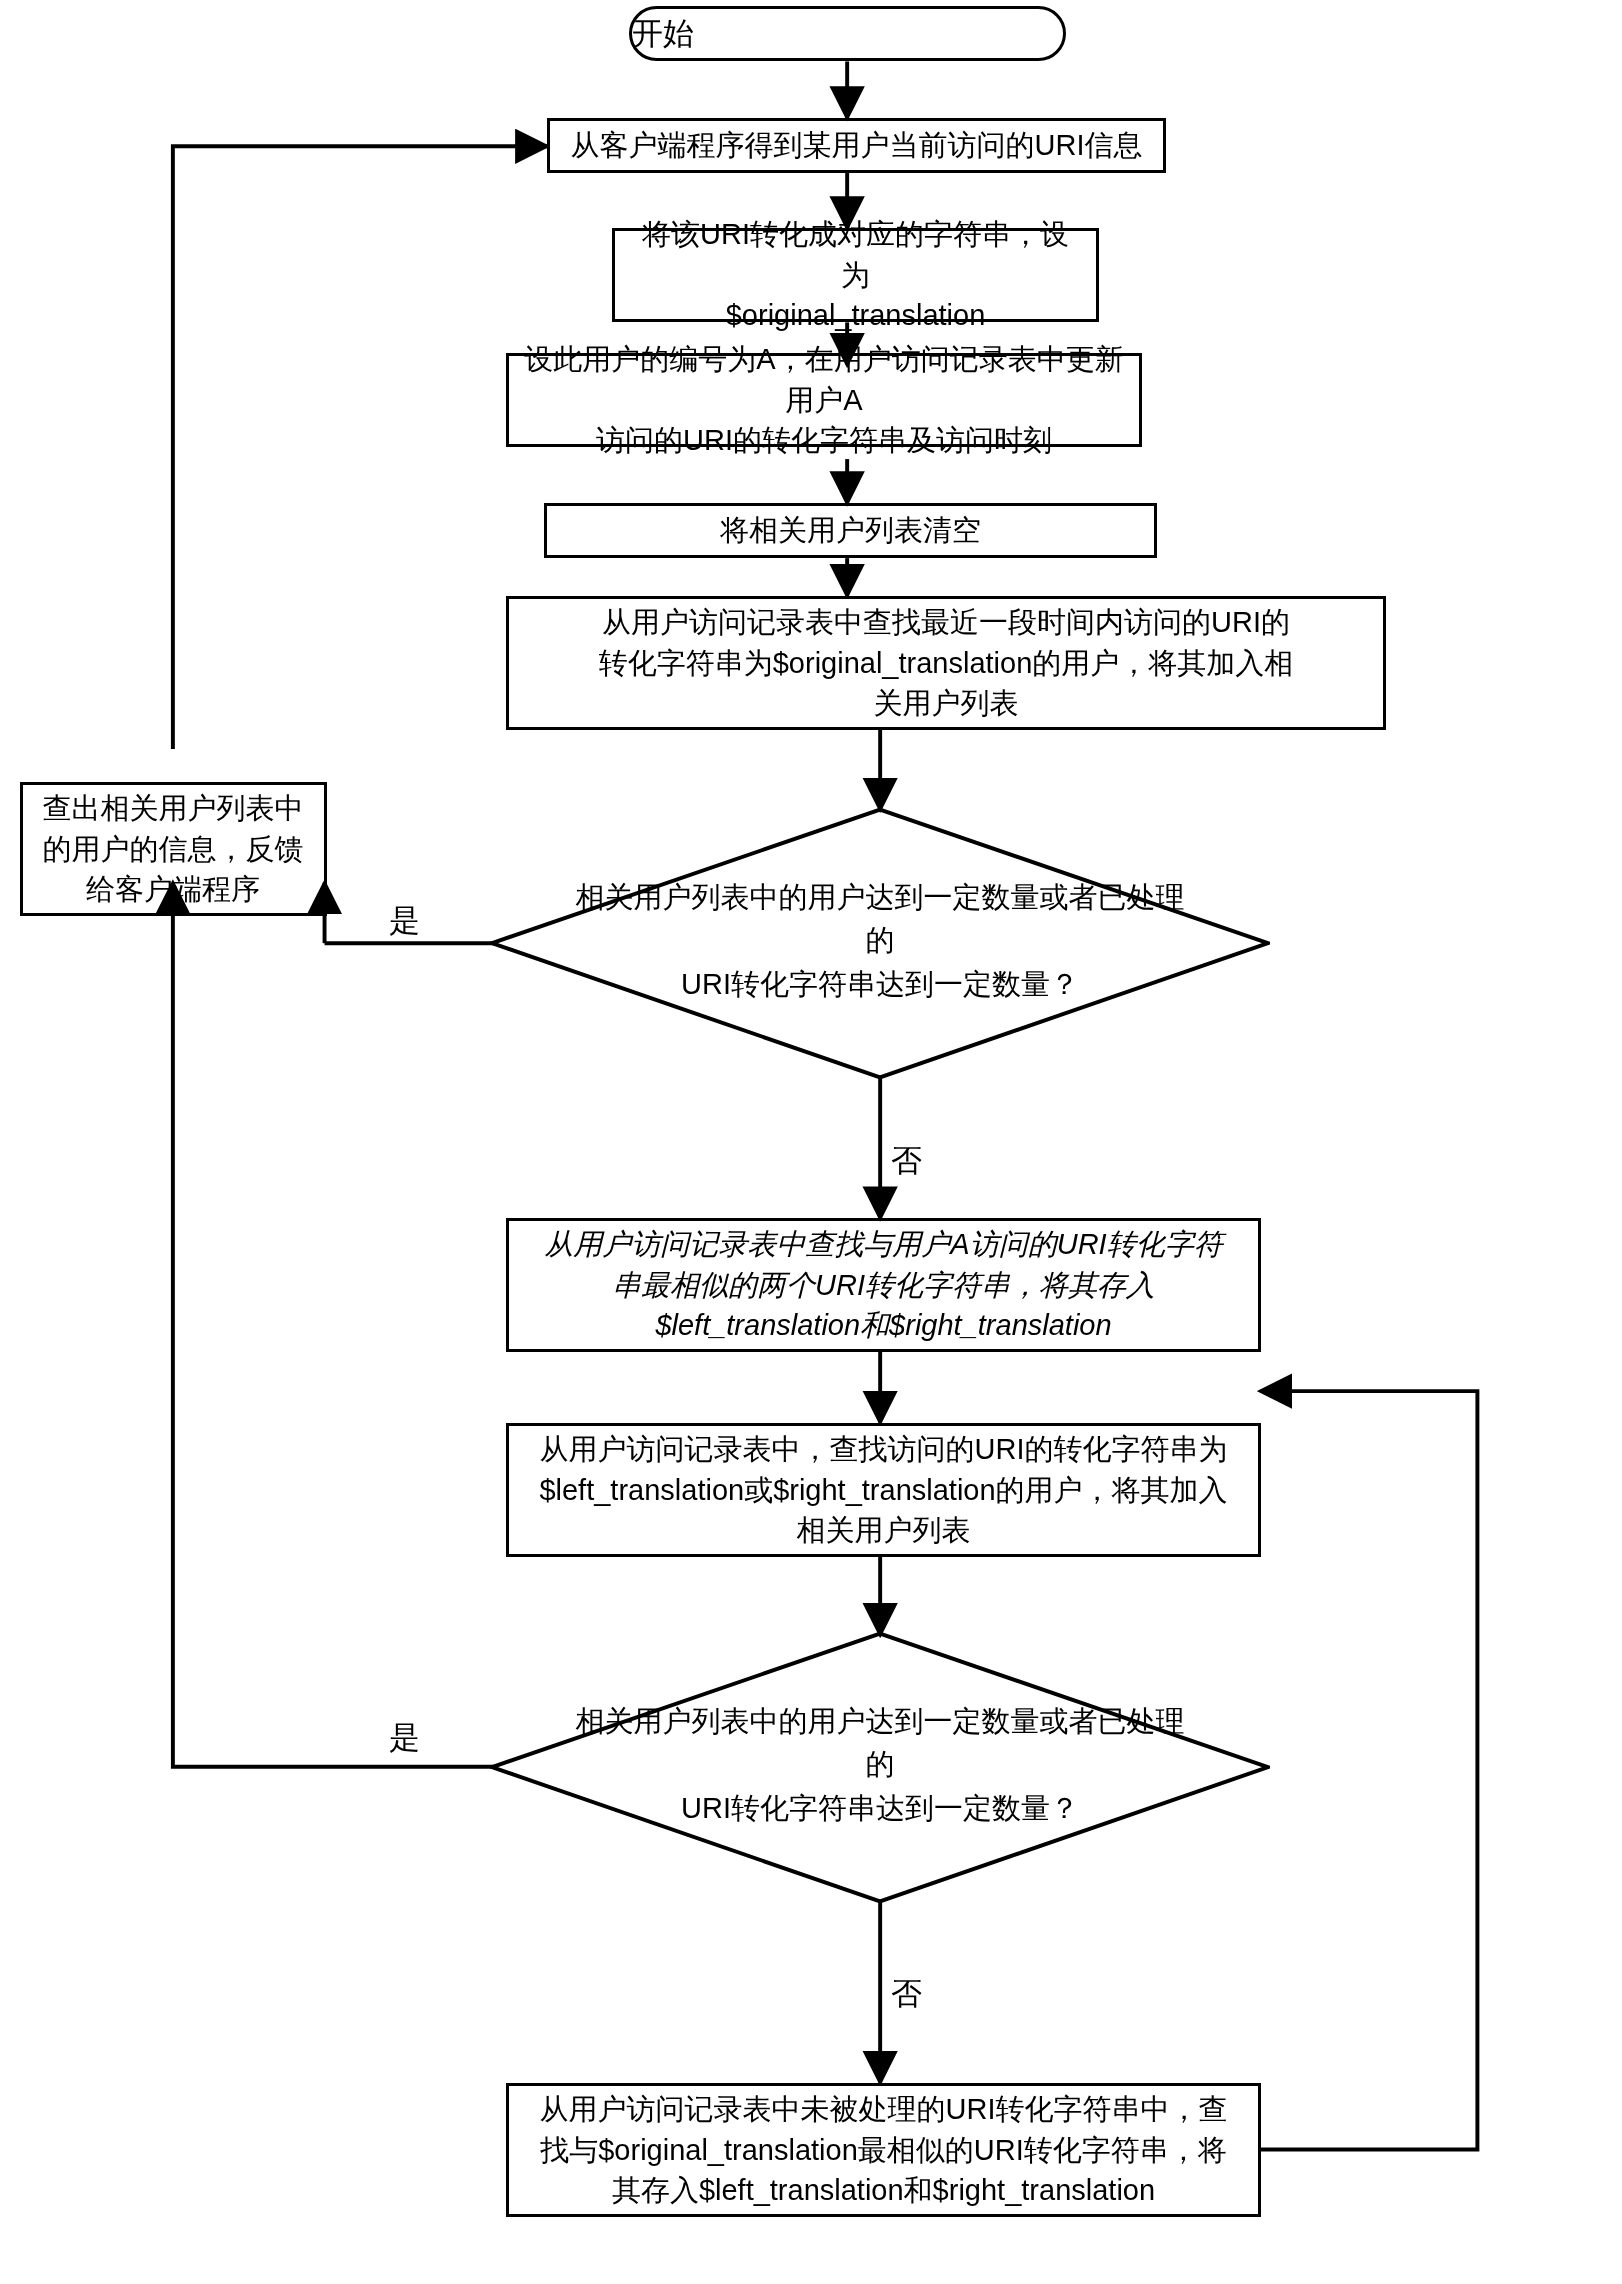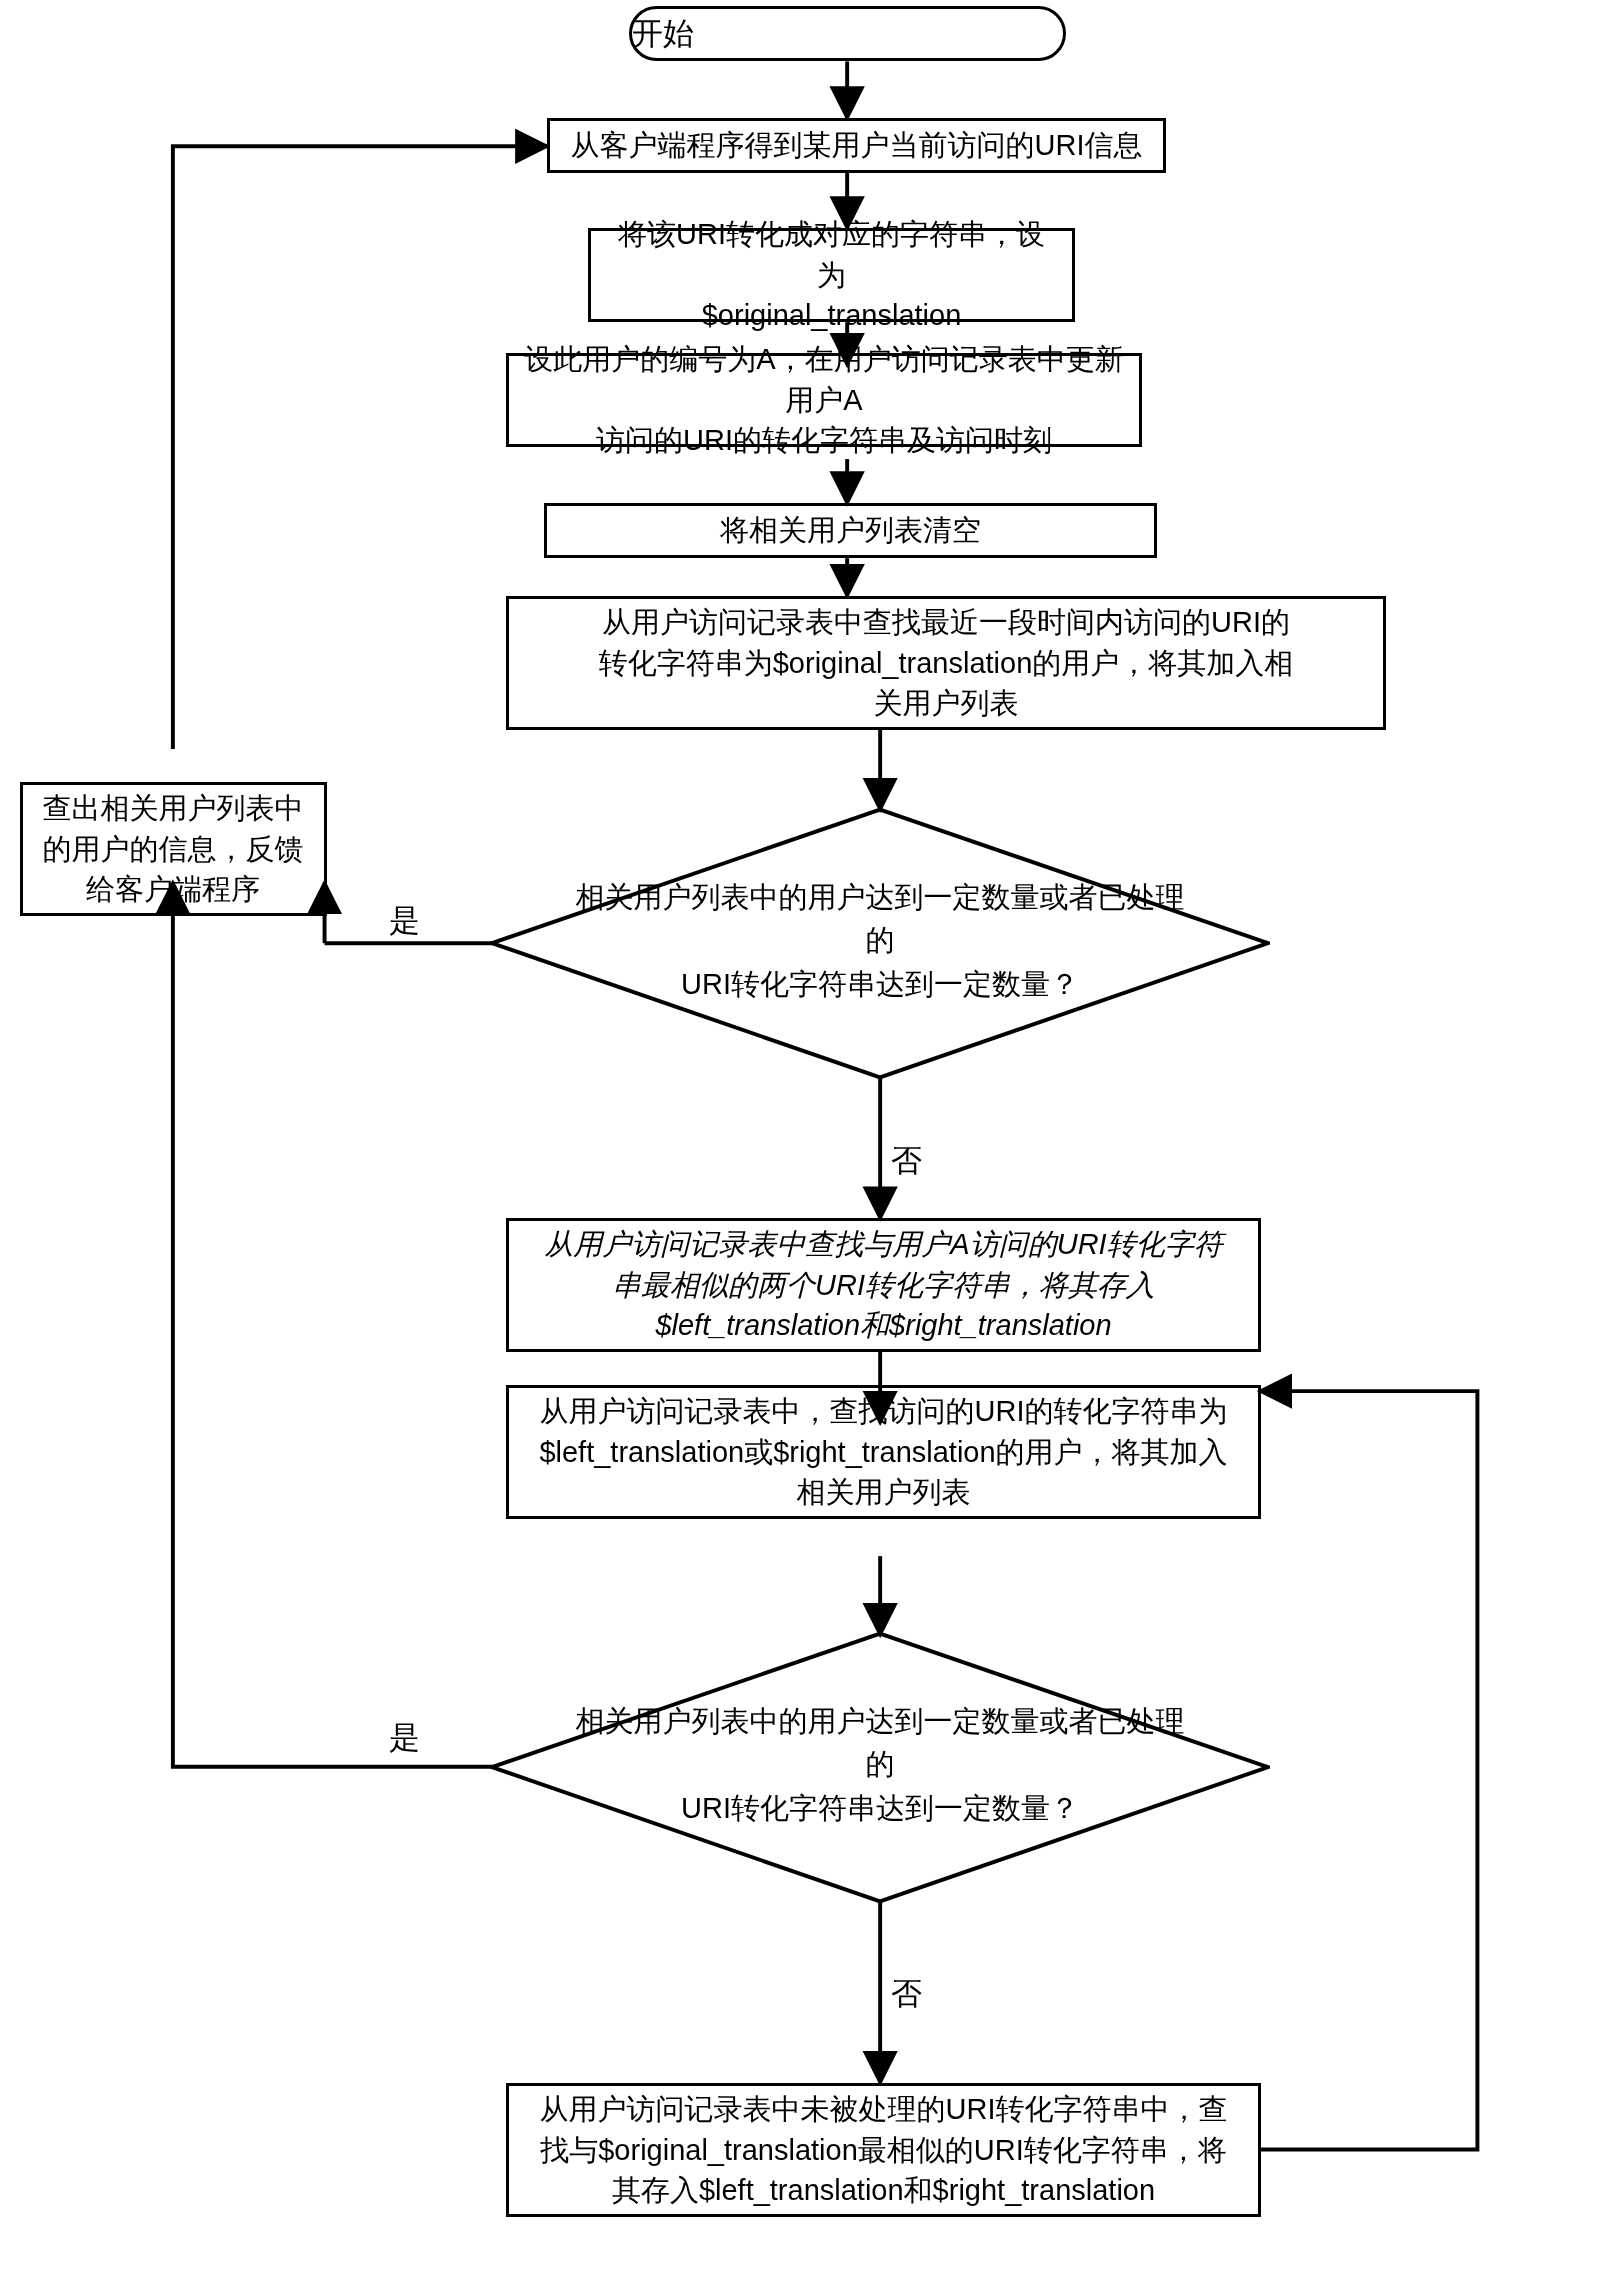--- a/index.html
+++ b/index.html
@@ -65,21 +65,21 @@
 <body>
 
 <div class="terminator" style="left:629px; top:6.3px; width:437px; height:55px;">
   <span>开始</span>
 </div>
 
 <div class="node-rect" style="left:547px; top:118px; width:619px; height:55px;">
   <span>从客户端程序得到某用户当前访问的URI信息</span>
 </div>
 
-<div class="node-rect" style="left:588px; top:228px; width:487px; height:94px;">
+<div class="node-rect" style="left:612px; top:228px; width:487px; height:94px;">
   <span style="white-space:pre-line;">将该URI转化成对应的字符串，设为
 $original_translation</span>
 </div>
 
 <div class="node-rect" style="left:506px; top:353px; width:636px; height:94px;">
   <span style="white-space:pre-line;">设此用户的编号为A，在用户访问记录表中更新用户A
 访问的URI的转化字符串及访问时刻</span>
 </div>
 
 <div class="node-rect" style="left:544px; top:503px; width:613px; height:55px;">
@@ -105,21 +105,21 @@
   <div class="diamond-text" style="white-space:pre-line;">相关用户列表中的用户达到一定数量或者已处理的
 URI转化字符串达到一定数量？</div>
 </div>
 
 <div class="node-rect" style="left:506px; top:1218px; width:755px; height:134px;font-style:italic;">
   <span style="white-space:pre-line;">从用户访问记录表中查找与用户A访问的URI转化字符
 串最相似的两个URI转化字符串，将其存入
 $left_translation和$right_translation</span>
 </div>
 
-<div class="node-rect" style="left:506px; top:1385px; width:755px; height:134px;">
+<div class="node-rect" style="left:506px; top:1423px; width:755px; height:134px;">
   <span style="white-space:pre-line;">从用户访问记录表中，查找访问的URI的转化字符串为
 $left_translation或$right_translation的用户，将其加入
 相关用户列表</span>
 </div>
 
 <div class="diamond" style="left:490px; top:1632px; width:780px; height:271px;">
   <svg width="780" height="271" viewBox="0 0 992 345">
     <polygon points="496,2 990,172 496,343 2,172" fill="#fff" stroke="#000" stroke-width="5"></polygon>
   </svg>
   <div class="diamond-text" style="white-space:pre-line;">相关用户列表中的用户达到一定数量或者已处理的

